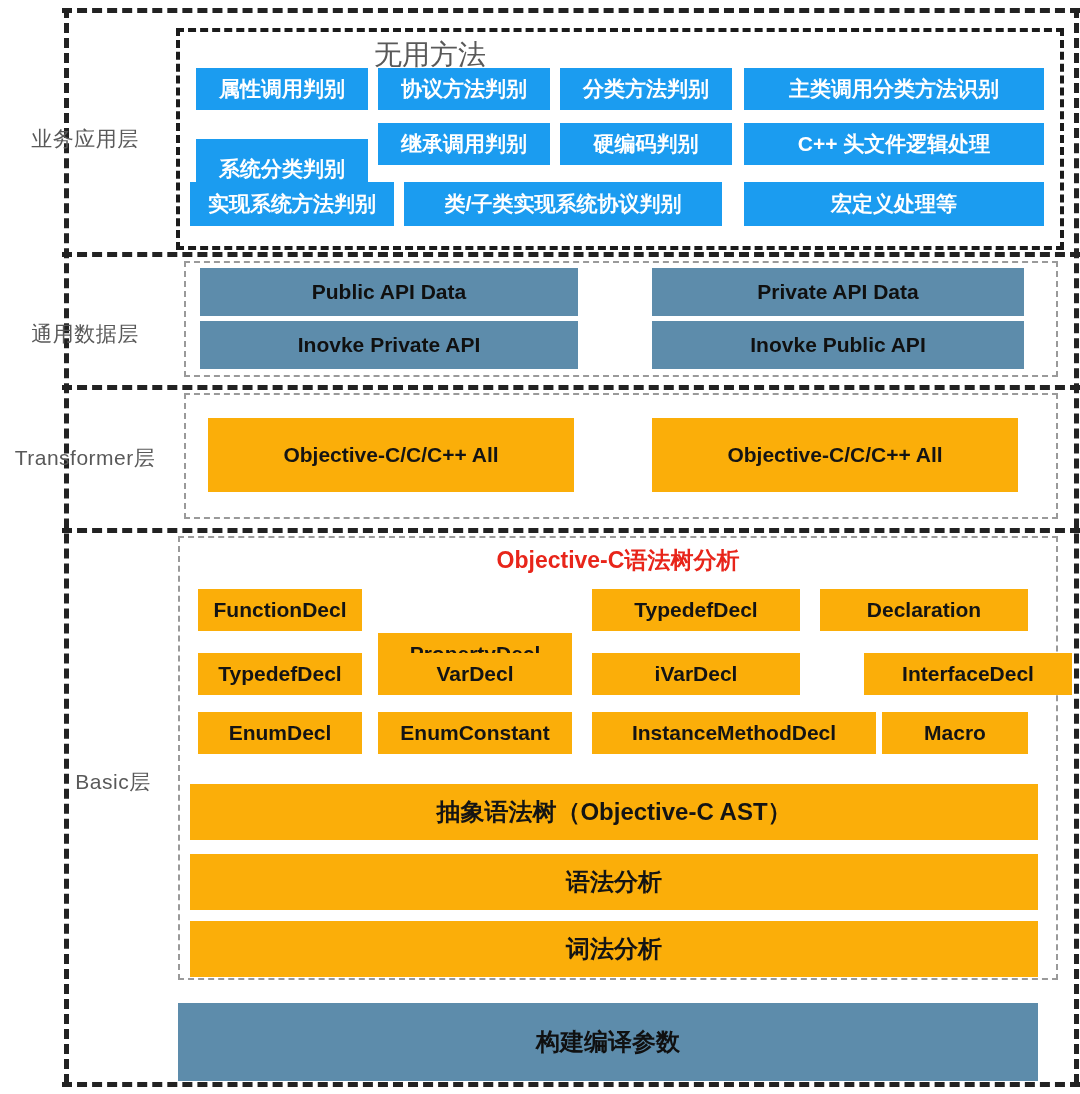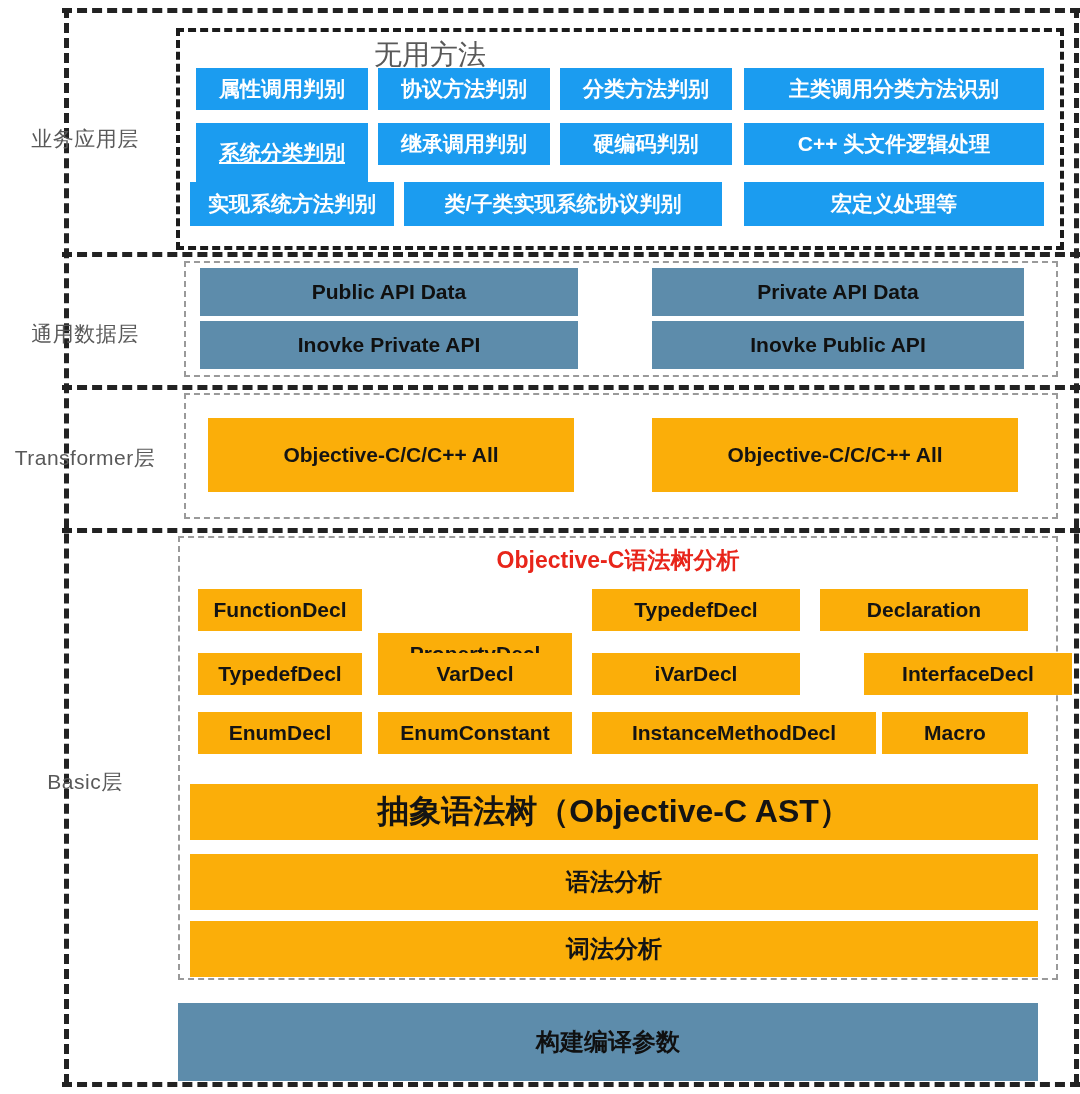--- a/index.html
+++ b/index.html
@@ -98,32 +98,32 @@
 <div class="frame-line" style="left:62px;  top:252px; width:1018px;"></div>
 <div class="frame-line" style="left:62px;  top:385px; width:1018px;"></div>
 <div class="frame-line" style="left:62px;  top:528px; width:1018px;"></div>
 <div class="frame-line" style="left:62px;  top:1082px;width:1018px;"></div>
 <div class="frame-vert" style="left:64px;  top:8px;   height:1076px;"></div>
 <div class="frame-vert" style="left:1074px;top:8px;   height:1076px;"></div>
 
 <div class="layer-label" style="top:125px;">业务应用层</div>
 <div class="layer-label" style="top:320px;">通用数据层</div>
 <div class="layer-label" style="top:444px;">Transformer层</div>
-<div class="layer-label" style="top:768px;">Basic层</div>
+<div class="layer-label" style="top:768px;padding-left:28px;">Basic层</div>
 
 <div class="dash-box thick" style="left:176px; top:28px; width:888px; height:222px;"></div>
 
 <div class="section-title" style="left:330px; top:36px; width:200px;">无用方法</div>
 
 <div class="node blue" style="left:196px; top:68px; width:172px; height:42px;">属性调用判别</div>
 <div class="node blue" style="left:378px; top:68px; width:172px; height:42px;">协议方法判别</div>
 <div class="node blue" style="left:560px; top:68px; width:172px; height:42px;">分类方法判别</div>
 <div class="node blue" style="left:744px; top:68px; width:300px; height:42px;">主类调用分类方法识别</div>
 
-<div class="node blue" style="left:196px; top:123px; width:172px; height:60px;text-decoration:underline;">系统分类判别</div>
+<div class="node blue" style="left:196px; top:139px; width:172px; height:60px;">系统分类判别</div>
 <div class="node blue" style="left:378px; top:123px; width:172px; height:42px;">继承调用判别</div>
 <div class="node blue" style="left:560px; top:123px; width:172px; height:42px;">硬编码判别</div>
 <div class="node blue" style="left:744px; top:123px; width:300px; height:42px;">C++ 头文件逻辑处理</div>
 
 <div class="node blue" style="left:190px; top:182px; width:204px; height:44px;">实现系统方法判别</div>
 <div class="node blue" style="left:404px; top:182px; width:318px; height:44px;">类/子类实现系统协议判别</div>
 <div class="node blue" style="left:744px; top:182px; width:300px; height:44px;">宏定义处理等</div>
 
 <div class="dash-box thin" style="left:184px; top:261px; width:874px; height:116px;"></div>
 
@@ -157,17 +157,17 @@
 <div class="node orange" style="left:198px; top:653px; width:164px; height:42px;">TypedefDecl</div>
 <div class="node orange" style="left:378px; top:653px; width:194px; height:42px;">VarDecl</div>
 <div class="node orange" style="left:592px; top:653px; width:208px; height:42px;">iVarDecl</div>
 <div class="node orange" style="left:864px; top:653px; width:208px; height:42px;">InterfaceDecl</div>
 
 <div class="node orange" style="left:198px; top:712px; width:164px; height:42px;">EnumDecl</div>
 <div class="node orange" style="left:378px; top:712px; width:194px; height:42px;">EnumConstant</div>
 <div class="node orange" style="left:592px; top:712px; width:284px; height:42px;">InstanceMethodDecl</div>
 <div class="node orange" style="left:882px; top:712px; width:146px; height:42px;">Macro</div>
 
-<div class="node orange" style="left:190px; top:784px; width:848px; height:56px; font-size:32px;">抽象语法树（Objective-C AST）</div>
+<div class="node orange" style="left:190px; top:784px; width:848px; height:56px; font-size:24px;">抽象语法树（Objective-C AST）</div>
 <div class="node orange" style="left:190px; top:854px; width:848px; height:56px; font-size:24px;">语法分析</div>
 <div class="node orange" style="left:190px; top:921px; width:848px; height:56px; font-size:24px;">词法分析</div>
 
 <div class="node steel" style="left:178px; top:1003px; width:860px; height:78px; font-size:24px;">构建编译参数</div>
 
 </body></html>

